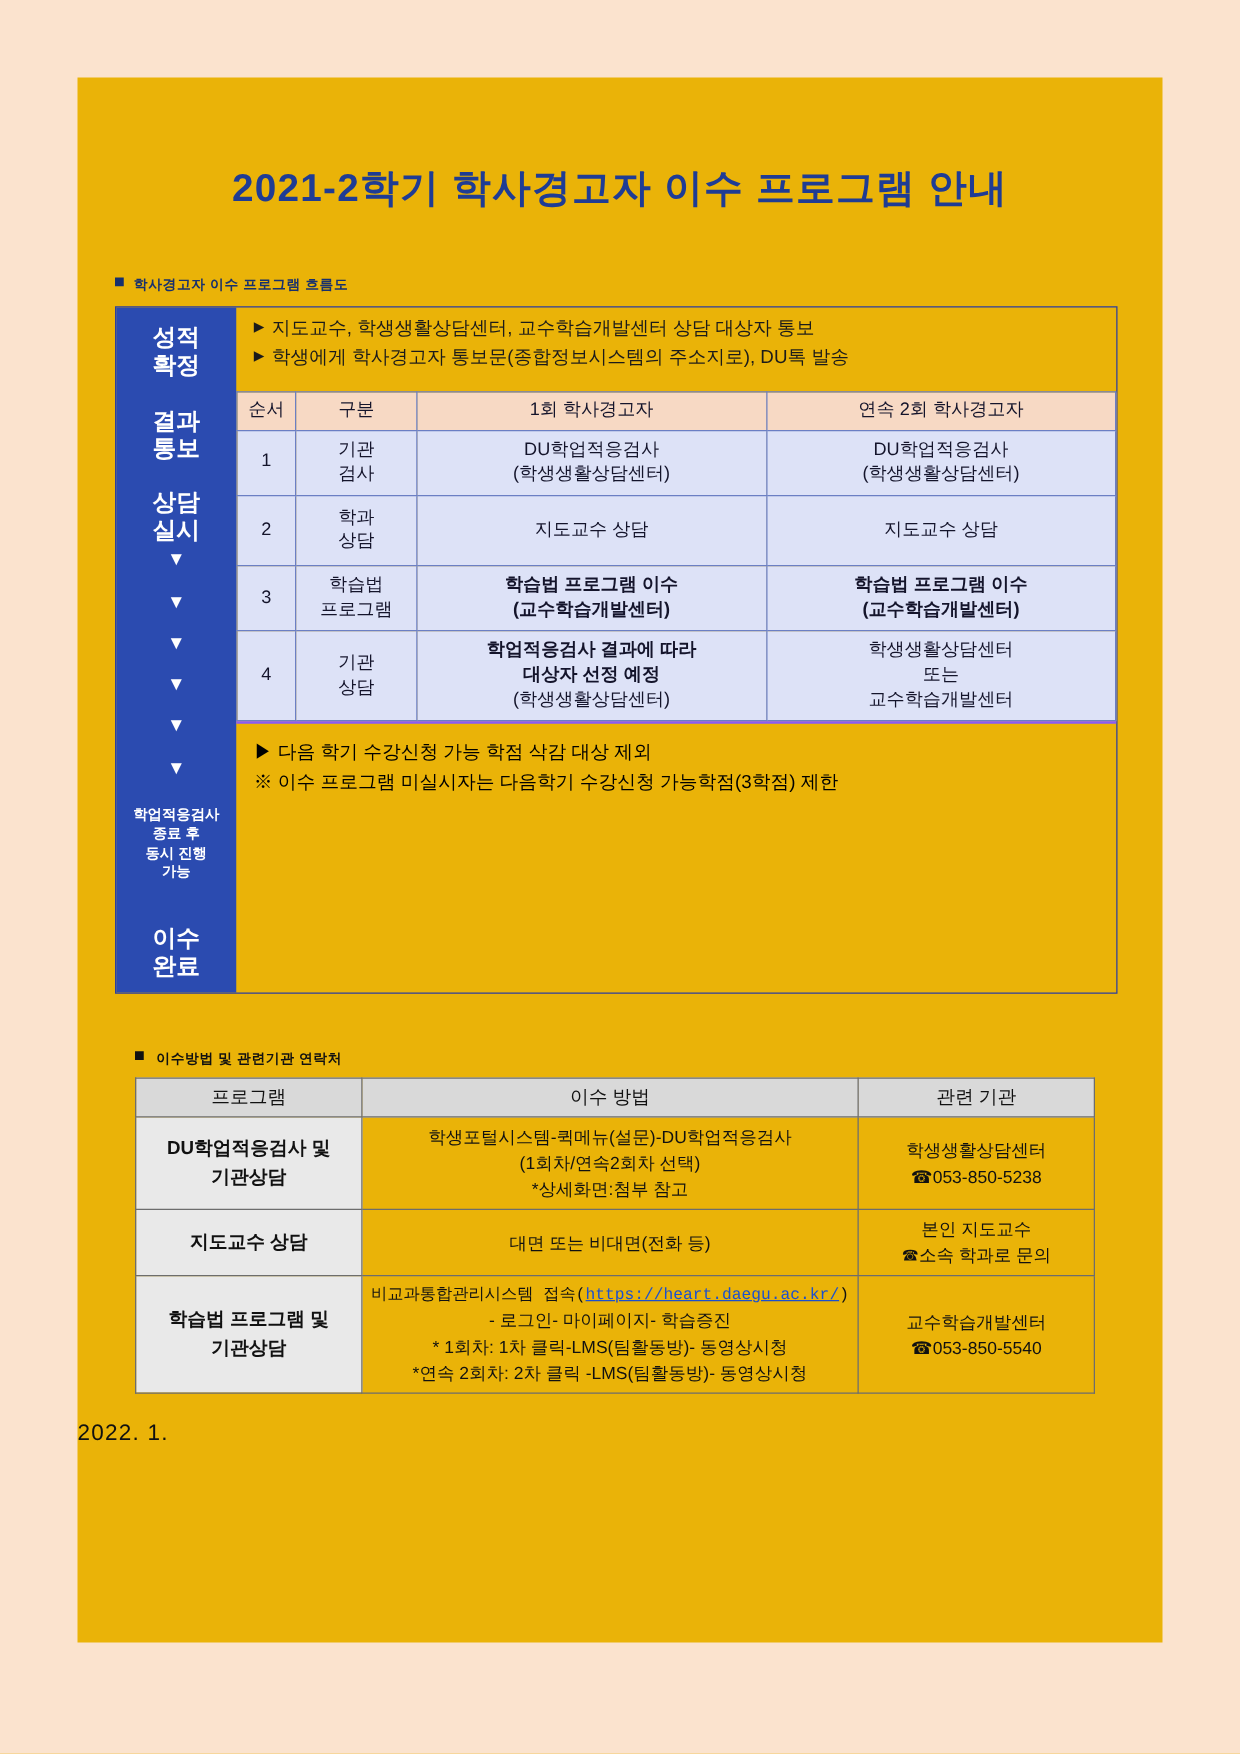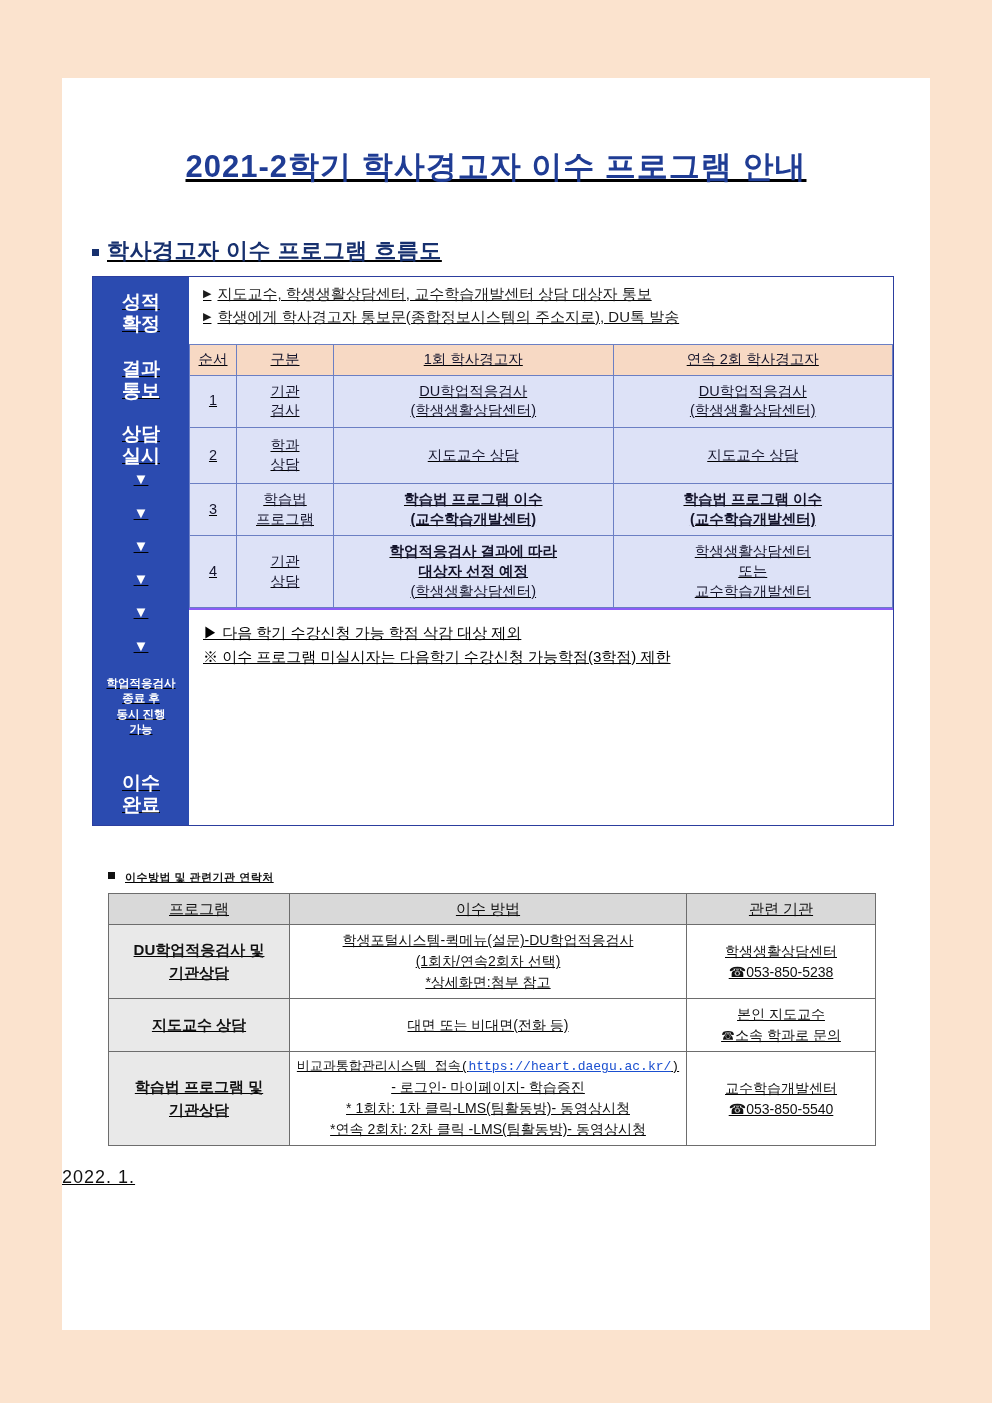--- a/index.html
+++ b/index.html
@@ -9,39 +9,38 @@
   body {
     width: 992px;
     height: 1403px;
     background: #fbe3ce;
     font-family: "Liberation Sans", sans-serif;
     overflow: hidden;
   }
   .page {
     position: absolute;
     left: 62px;
-    top: 78px;
+    top: 62px;
     width: 868px;
     height: 1252px;
-    background: #ffffff;
+    background: #eab308;
     box-sizing: border-box;
-    text-decoration: underline;
   }
   .doc-title {
     text-align: center;
     font-size: 31px;
     font-weight: bold;
     color: #1f3c94;
     letter-spacing: 1px;
     margin-top: 68px;
   }
   .section-head {
     margin-top: 48px;
     margin-left: 30px;
-    font-size: 22px;
+    font-size: 11px;
     font-weight: bold;
     color: #17306e;
     letter-spacing: 0.5px;
   }
   .section-head .bullet {
     display: inline-block;
     width: 7px;
     height: 7px;
     background: #17306e;
     margin-right: 8px;

